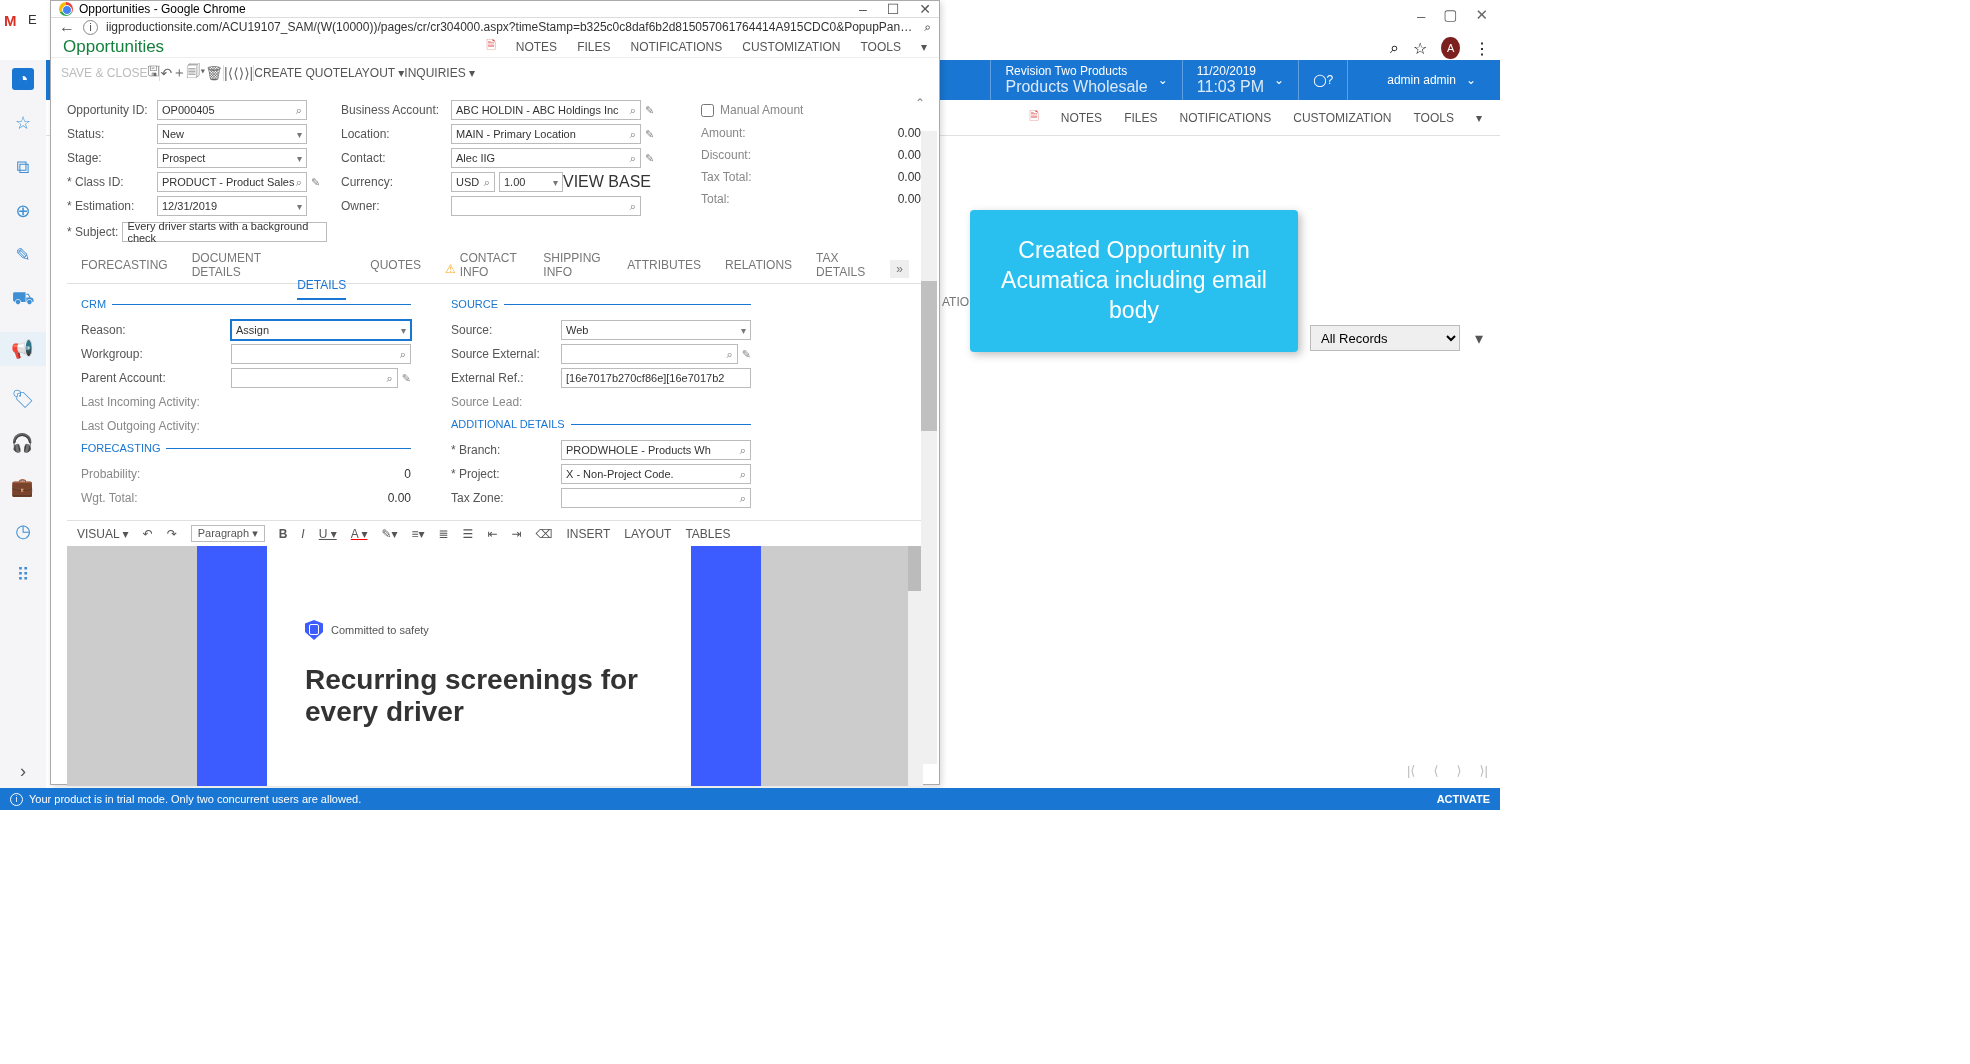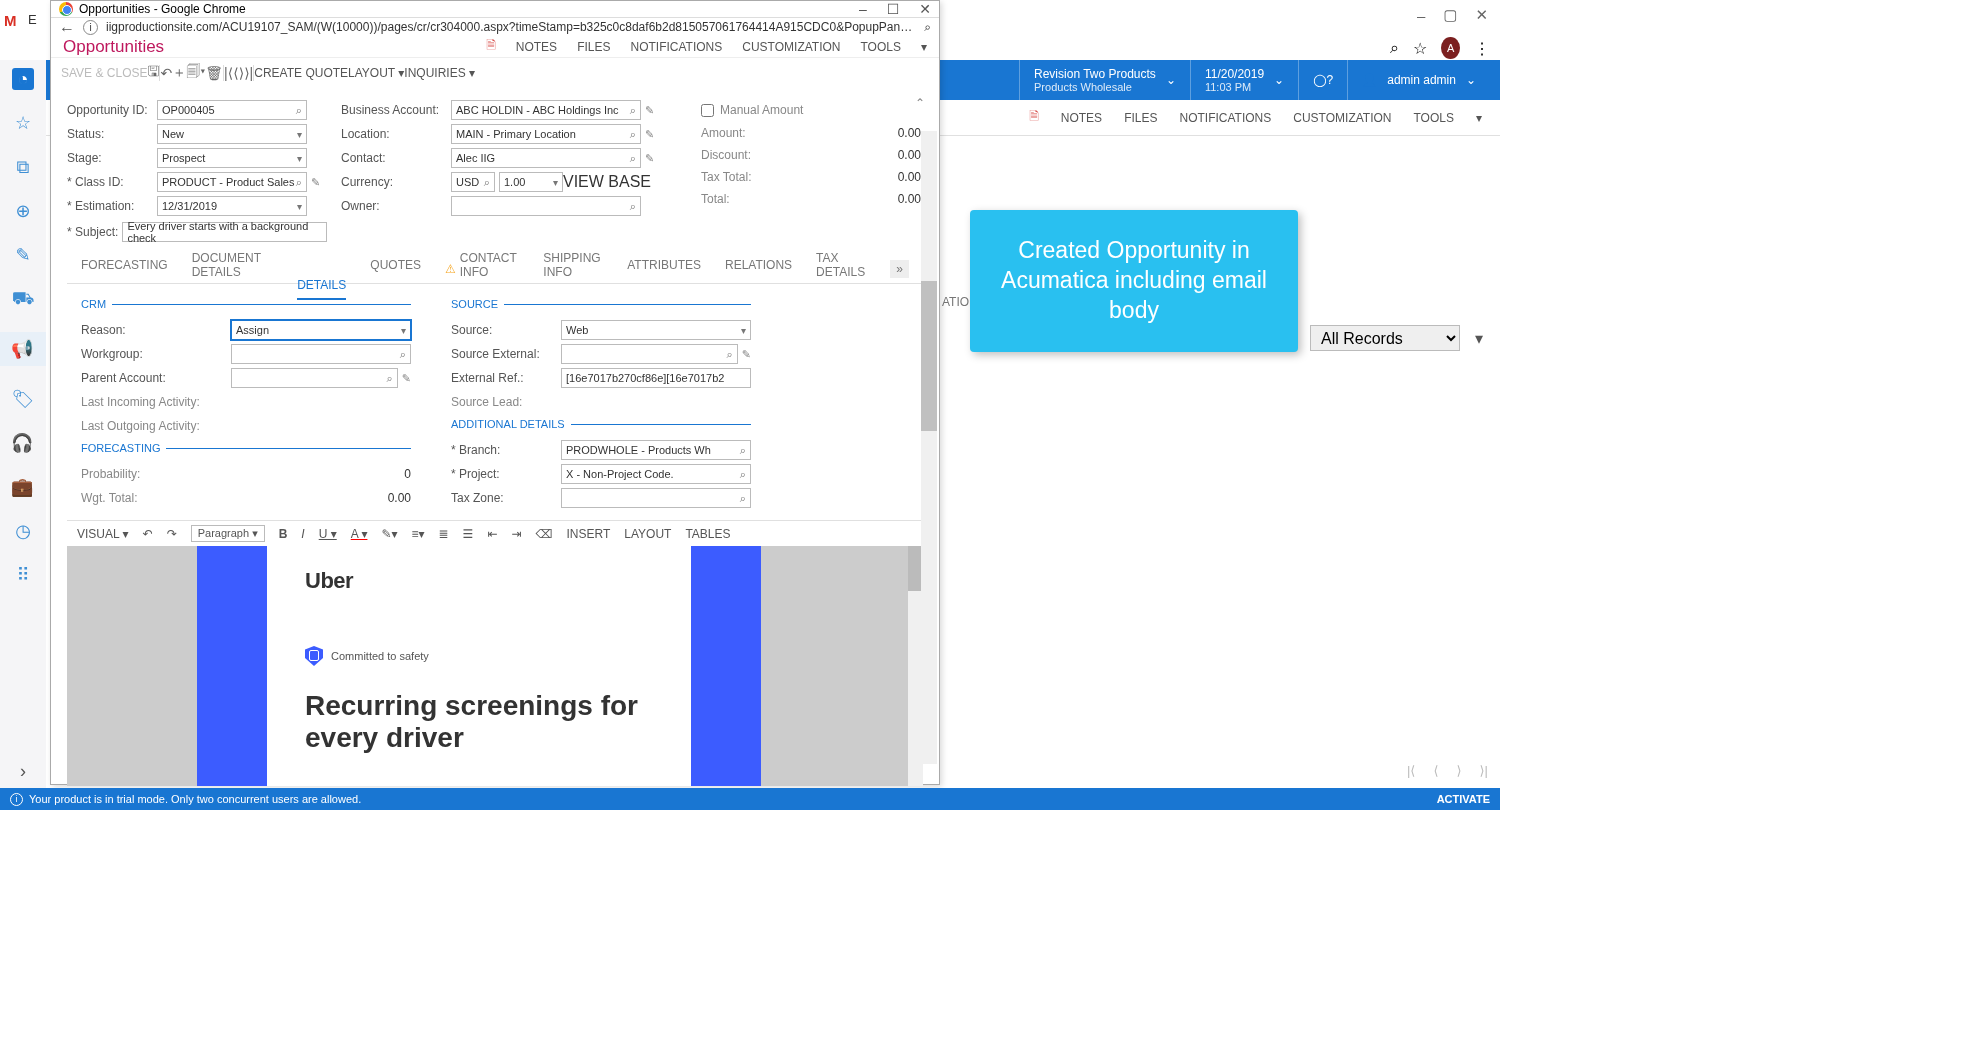--- a/index.html
+++ b/index.html
@@ -8,27 +8,27 @@
   
   .bg-topbar { position: absolute; top: 0; right: 0; width: 140px; height: 30px; display: flex; align-items: center; justify-content: flex-end; gap: 18px; padding-right: 12px; color: #666; }
   .bg-topbar span { font-size: 15px; }
   .bg-toolbar { position: absolute; top: 30px; right: 0; width: 110px; height: 36px; display: flex; align-items: center; gap: 14px; padding-right: 10px; }
   .bg-toolbar .avatar { width: 22px; height: 22px; border-radius: 50%; background: #7b1f1f; color: #fff; font-size: 11px; display: flex; align-items: center; justify-content: center; }
 
   
   .bg-blue { position: absolute; top: 60px; left: 0; right: 0; height: 40px; background: #1976d2; display: flex; justify-content: flex-end; align-items: center; color: #fff; font-size: 12px; padding-right: 10px; }
   .bg-blue-section { border-left: 1px solid rgba(255,255,255,.3); padding: 0 14px; display: flex; align-items: center; gap: 10px; height: 100%; }
   .bg-blue-section .title { font-size: 12px; }
-  .bg-blue-section .sub { font-size: 11px; opacity: .85; display: block; }
+  .bg-blue-section .sub { font-size: 16px; opacity: .85; display: block; }
 
   .bg-tabs { position: absolute; top: 100px; left: 0; right: 0; height: 36px; background: #fff; display: flex; justify-content: flex-end; align-items: center; gap: 22px; padding-right: 18px; font-size: 12px; color: #555; border-bottom: 1px solid #e0e0e0; }
   .bg-tabs .file-icon { color: #d9534f; }
 
   .bg-filter-row { position: absolute; top: 325px; right: 10px; display: flex; align-items: center; gap: 8px; }
-  .bg-filter-row select { width: 150px; height: 26px; font-size: 16px; border: 1px solid #bbb; padding: 0 6px; }
+  .bg-filter-row select { width: 150px; height: 26px; font-size: 13px; border: 1px solid #bbb; padding: 0 6px; }
   .bg-filter-row .funnel { width: 22px; height: 22px; display: flex; align-items: center; justify-content: center; color: #555; }
   .bg-ations { position: absolute; top: 295px; left: 942px; font-size: 12px; color: #777; }
 
   .bg-pager { position: absolute; bottom: 32px; right: 12px; display: flex; gap: 18px; color: #bbb; font-size: 13px; }
 
   
   .left-rail { position: absolute; top: 60px; left: 0; width: 46px; bottom: 22px; background: #f5f5f7; display: flex; flex-direction: column; align-items: center; padding-top: 8px; gap: 22px; color: #3f8fd4; }
   .left-rail .ico { width: 22px; height: 22px; font-size: 18px; display: flex; align-items: center; justify-content: center; }
   .left-rail .ico.blue-box { background: #1976d2; color: #fff; border-radius: 3px; }
   .left-rail .expand { position: absolute; bottom: 6px; color: #555; }
@@ -39,21 +39,21 @@
   .popup { position: absolute; top: 0; left: 50px; width: 890px; height: 785px; background: #fff; border: 1px solid #aaa; box-shadow: 2px 2px 6px rgba(0,0,0,.15); display: flex; flex-direction: column; }
   .popup-titlebar { height: 28px; display: flex; align-items: center; padding: 0 8px; font-size: 12px; border-bottom: 1px solid #ddd; }
   .popup-titlebar .chrome-ico { width: 14px; height: 14px; border-radius: 50%; background: conic-gradient(#ea4335 0 33%, #34a853 33% 66%, #fbbc05 66% 100%); margin-right: 6px; position: relative; }
   .popup-titlebar .chrome-ico::after { content:''; position:absolute; top:3px;left:3px;width:8px;height:8px;border-radius:50%;background:#4285f4;border:1px solid #fff;}
   .popup-titlebar .right { margin-left: auto; display: flex; gap: 20px; font-size: 14px; color: #555; }
   .popup-addr { height: 32px; display: flex; align-items: center; padding: 0 8px; font-size: 12px; color: #333; gap: 8px; }
   .popup-addr .info { width: 15px; height: 15px; border: 1px solid #888; border-radius: 50%; font-size: 10px; display: flex; align-items: center; justify-content: center; }
 
   
   .screen-head { display: flex; align-items: center; padding: 0 12px; height: 36px; border-bottom: 1px solid #eee; }
-  .screen-title { font-size: 17px; color: #be185d; }
+  .screen-title { font-size: 17px; color: #15803d; }
   .screen-links { margin-left: auto; display: flex; gap: 20px; font-size: 12px; color: #555; align-items: center; }
   .screen-links .file-icon { color: #d9534f; }
 
   
   .toolbar { display: flex; align-items: center; padding: 4px 10px; height: 30px; font-size: 12px; color: #555; }
   .toolbar .disabled { color: #bbb; }
   .toolbar .divider { width: 1px; height: 16px; background: #ddd; }
   .toolbar .ico { font-size: 14px; color: #666; }
 
   
@@ -473,21 +473,20 @@
       <span>⌫</span>
       <span>INSERT</span>
       <span>LAYOUT</span>
       <span>TABLES</span>
     </div>
     <div class="rte-content">
       <div class="rte-gray"></div>
       <div class="rte-blue-l"></div>
       <div class="rte-blue-r"></div>
       <div class="rte-white">
-        <div class="uber">Uber</div>
         <div class="badge">
             <div class="shield"></div>
             <span>Committed to safety</span>
           </div>
         <h1>Recurring screenings for every driver</h1>
       </div>
       <div class="rte-scroll"></div>
       <div class="rte-thumb"></div>
     </div>
   </div>

